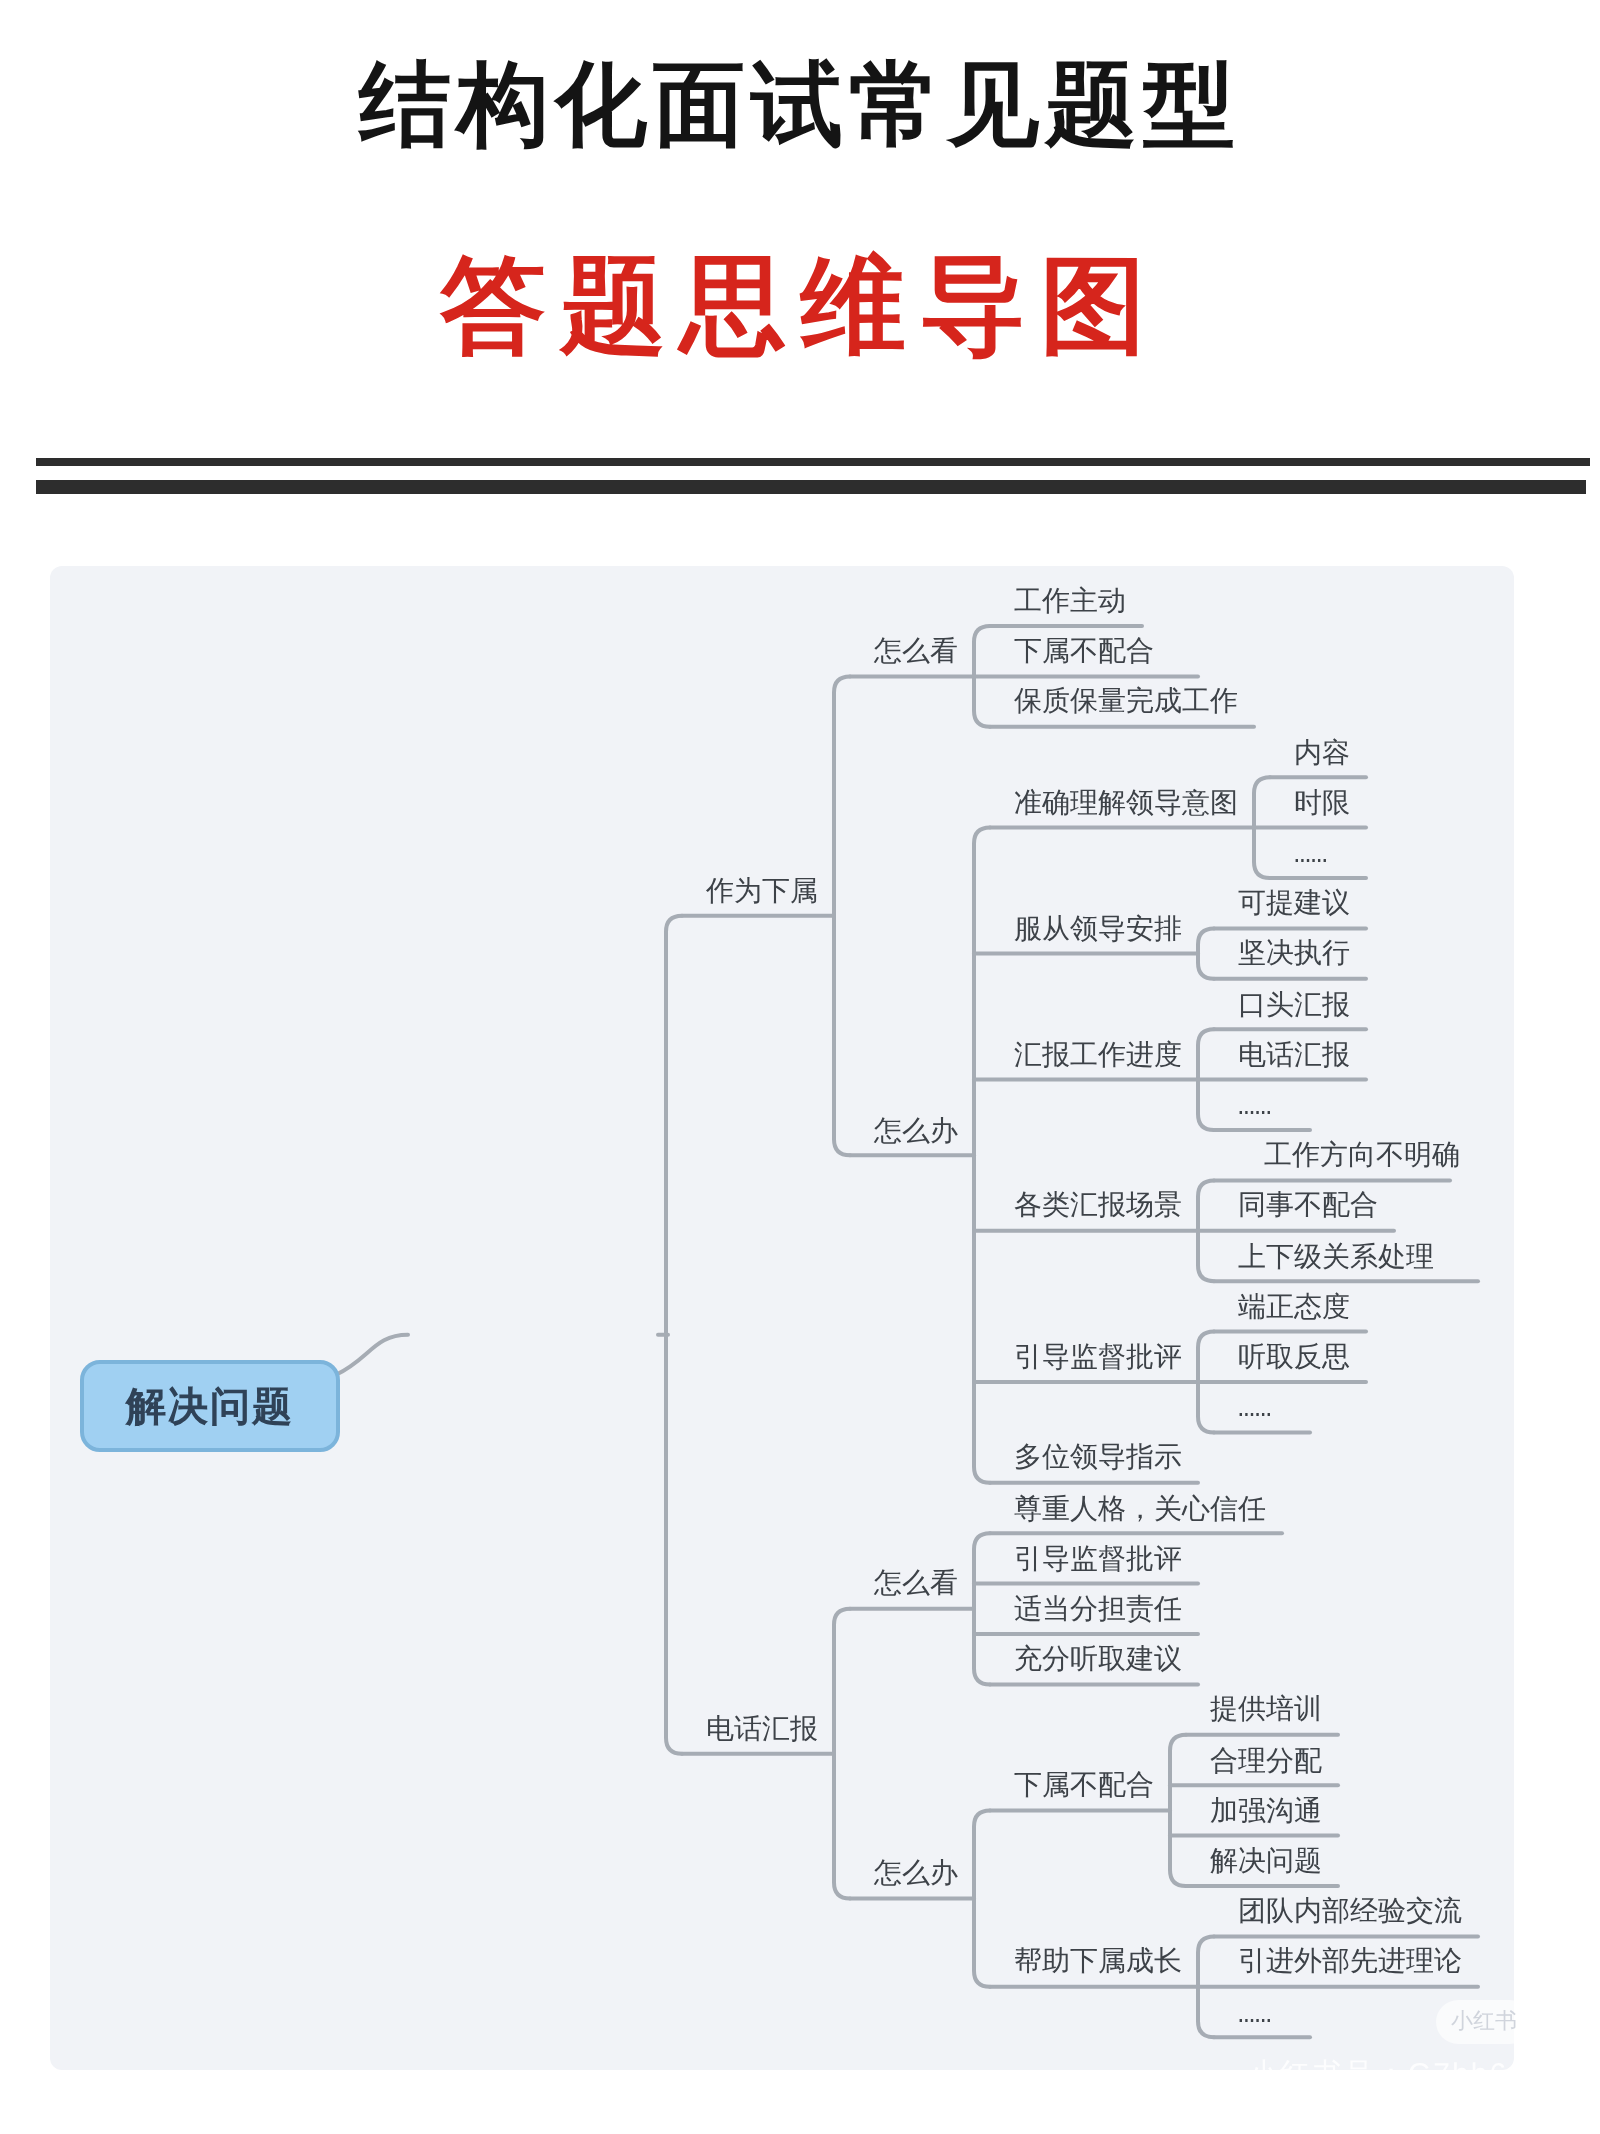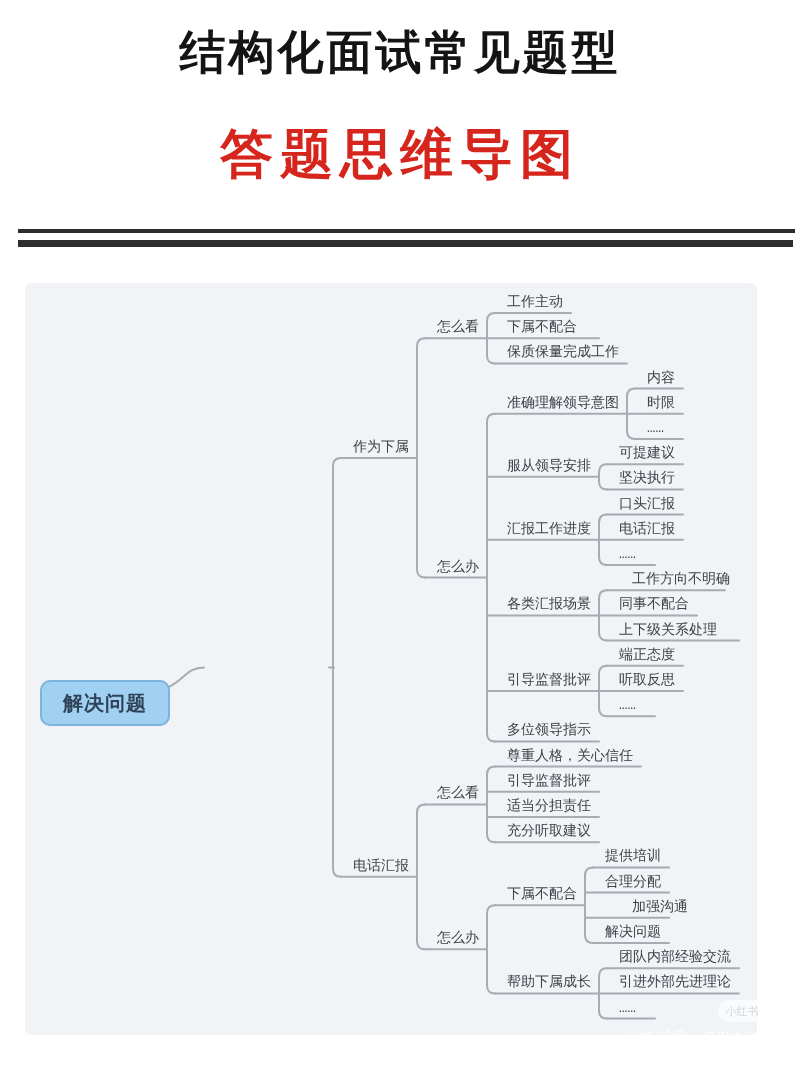--- a/index.html
+++ b/index.html
@@ -162,21 +162,21 @@
     <div class="mm-label" style="left: 328px; top: 572.85px;">电话汇报</div>
     <div class="mm-label" style="left: 412px; top: 500.4px;">怎么看</div>
     <div class="mm-label" style="left: 482px; top: 462.6px;">尊重人格，关心信任</div>
     <div class="mm-label" style="left: 482px; top: 487.8px;">引导监督批评</div>
     <div class="mm-label" style="left: 482px; top: 513px;">适当分担责任</div>
     <div class="mm-label" style="left: 482px; top: 538.2px;">充分听取建议</div>
     <div class="mm-label" style="left: 412px; top: 645.3px;">怎么办</div>
     <div class="mm-label" style="left: 482px; top: 601.2px;">下属不配合</div>
     <div class="mm-label" style="left: 580px; top: 563.4px;">提供培训</div>
     <div class="mm-label" style="left: 580px; top: 588.6px;">合理分配</div>
-    <div class="mm-label" style="left: 580px; top: 613.8px; margin-left: 27px;">加强沟通</div>
+    <div class="mm-label" style="left: 580px; top: 613.8px;">加强沟通</div>
     <div class="mm-label" style="left: 580px; top: 639px;">解决问题</div>
     <div class="mm-label" style="left: 482px; top: 689.4px;">帮助下属成长</div>
     <div class="mm-label" style="left: 594px; top: 664.2px;">团队内部经验交流</div>
     <div class="mm-label" style="left: 594px; top: 689.4px;">引进外部先进理论</div>
     <div class="mm-label" style="left: 594px; top: 714.6px;">……</div>
   </div>
 
 <div class="wm-badge">小红书</div>
 <div class="wm-id">小红书号：G7hb6470</div>
 

